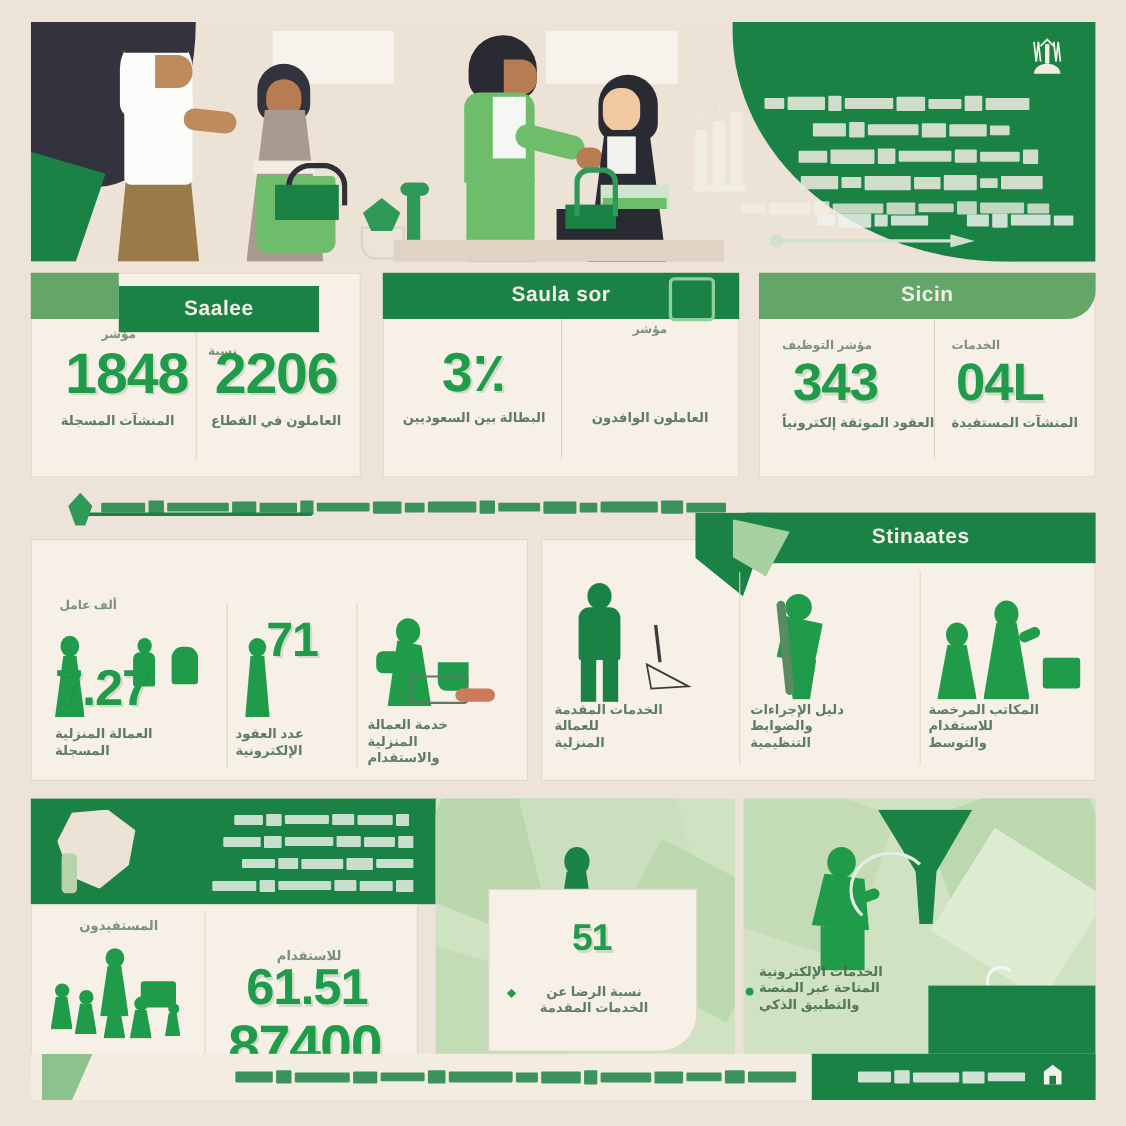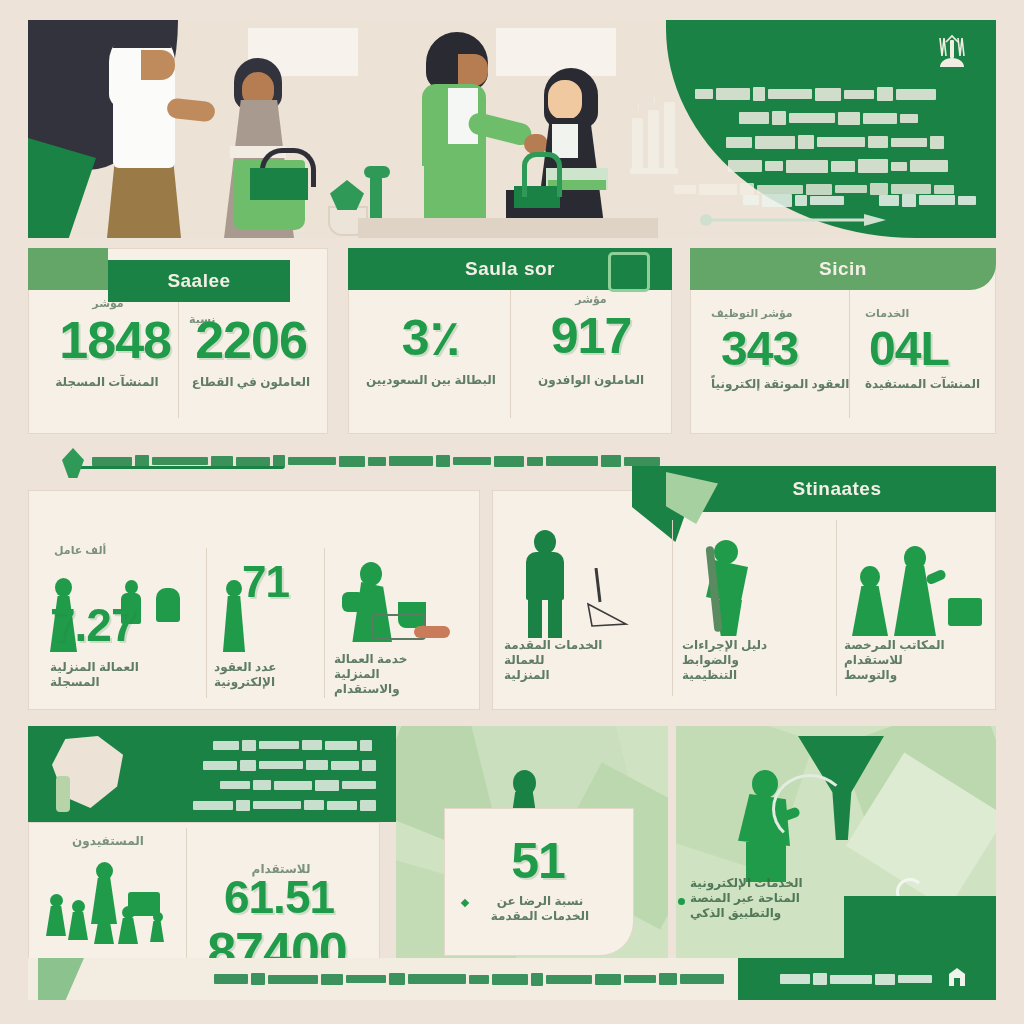--- a/index.html
+++ b/index.html
@@ -250,21 +250,20 @@
   <div class="band" style="left:108px;top:248px;width:182px;height:42px;font-size:19px;margin-top:12px;">
     <span>Saalee</span>
   </div>
 
   <div class="card" style="left:348px;top:248px;width:324px;height:186px;">
     <div class="divider-v" style="left:50%;"></div>
     <div class="stat-num" style="position:absolute;left:16px;top:66px;width:132px;text-align:center;font-size:50px;">3٪</div>
     <div class="stat-cap" style="position:absolute;left:12px;top:124px;width:140px;text-align:center;">البطالة بين السعوديين</div>
 
     <div class="stat-top" style="position:absolute;left:176px;top:44px;width:132px;text-align:center;">مؤشر</div>
-    <div class="stat-num" style="position:absolute;left:172px;top:64px;width:140px;text-align:center;font-size:50px;">917</div>
     <div class="stat-cap" style="position:absolute;left:168px;top:124px;width:148px;text-align:center;">العاملون الوافدون</div>
   </div>
   <div class="band" style="left:348px;top:248px;width:324px;height:42px;font-size:19px;">
     <span>Saula sor</span>
   </div>
   <div style="position:absolute;left:608px;top:252px;width:36px;height:34px;border:3px solid #8fcf99;border-radius:5px;"></div>
 
   <div class="card" style="left:690px;top:248px;width:306px;height:186px;">
     <div class="divider-v" style="left:52%;"></div>
     <div class="stat-top" style="position:absolute;left:14px;top:58px;width:140px;text-align:left;padding-left:6px;">مؤشر التوظيف</div>
@@ -478,21 +477,21 @@
     <div style="position:absolute;left:-10px;top:-10px;width:120px;height:120px;background:#b9d6ac;transform:rotate(22deg);"></div>
     <div style="position:absolute;left:90px;top:-20px;width:140px;height:140px;background:#c9dfbd;transform:rotate(-14deg);"></div>
     <div style="position:absolute;left:170px;top:60px;width:130px;height:120px;background:#bcd8ae;transform:rotate(28deg);"></div>
     <div style="position:absolute;left:-30px;top:150px;width:150px;height:140px;background:#c4dcb6;transform:rotate(16deg);"></div>
     <div style="position:absolute;left:106px;top:44px;width:44px;height:98px;">
       <div style="position:absolute;left:11px;top:0;width:23px;height:26px;border-radius:50%;background:#1a8244;"></div>
       <div style="position:absolute;left:2px;top:22px;width:40px;height:76px;background:#1a8244;clip-path:polygon(28% 0,72% 0,100% 100%,0 100%);"></div>
     </div>
   </div>
   <div class="card" style="left:444px;top:808px;width:190px;height:148px;border-radius:0 0 34px 0;"></div>
-  <div class="stat-num" style="position:absolute;left:444px;top:838px;width:188px;text-align:center;font-size:50px;">51</div>
+  <div class="stat-num" style="position:absolute;left:444px;top:838px;width:188px;text-align:center;font-size:34px;">51</div>
   <div class="stat-cap" style="position:absolute;left:452px;top:894px;width:176px;text-align:center;white-space:pre-line;">نسبة الرضا عن
 الخدمات المقدمة</div>
   <div style="position:absolute;left:462px;top:900px;width:6px;height:6px;background:#1f9b4a;transform:rotate(45deg);"></div>
 
   <div style="position:absolute;left:676px;top:726px;width:320px;height:258px;background:#cfe2c1;overflow:hidden;">
     <div style="position:absolute;left:-20px;top:-10px;width:140px;height:140px;background:#c4dcb6;transform:rotate(18deg);"></div>
     <div style="position:absolute;left:180px;top:-10px;width:150px;height:130px;background:#bcd8ae;transform:rotate(-20deg);"></div>
     <div style="position:absolute;left:190px;top:50px;width:120px;height:110px;background:#ddebd3;transform:rotate(32deg);"></div>
     <div style="position:absolute;left:122px;top:10px;width:86px;height:104px;background:#1a8244;clip-path:polygon(0 0,100% 0,62% 54%,58% 100%,44% 100%,40% 54%);"></div>
     <div style="position:absolute;left:56px;top:44px;width:70px;height:112px;">

